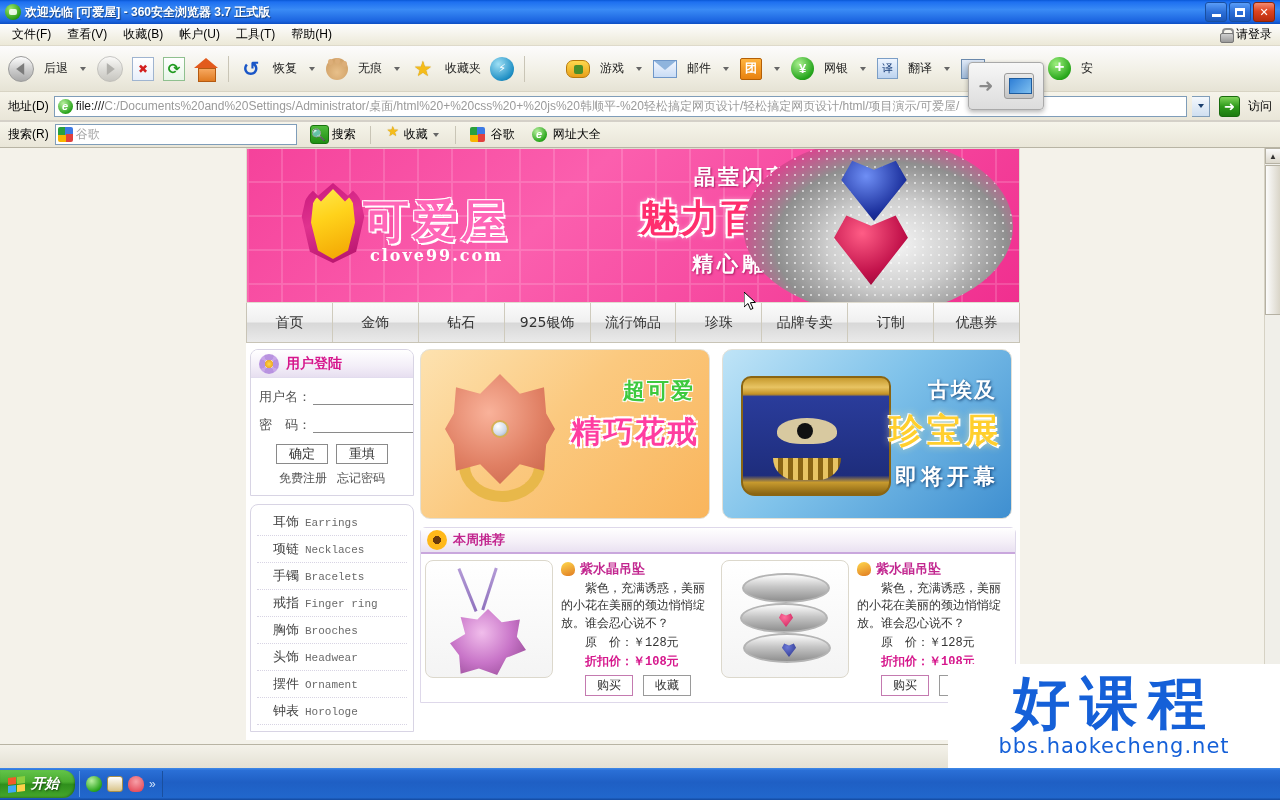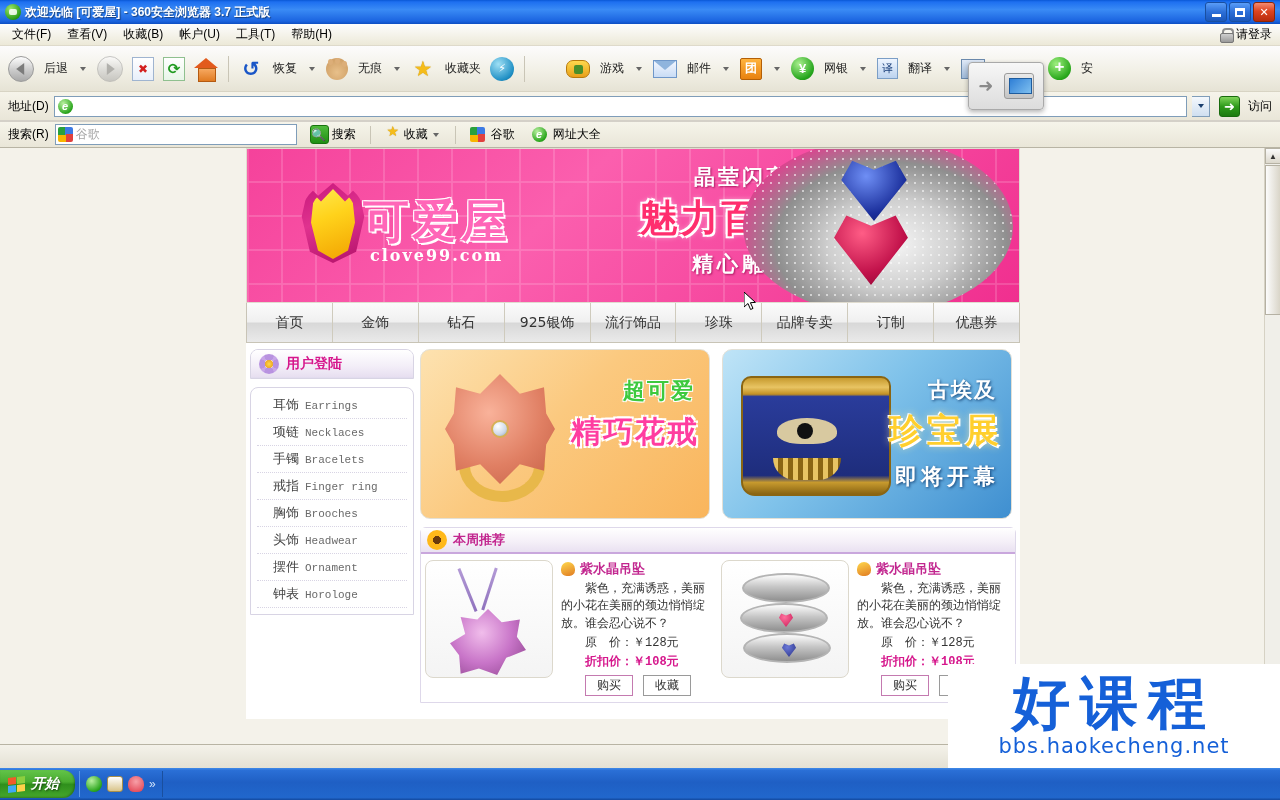--- a/index.html
+++ b/index.html
@@ -578,20 +578,21 @@
 
   <div class="float-widget">
     <span class="fw-arrow">➜</span>
     <span class="fw-screen"></span>
   </div>
 
   <div class="addrbar">
     <span class="bar-label">地址(D)</span>
     <div class="addr-input-wrap">
       <span class="ie-ico"></span>
+      <span class="addr-text"><b>file:///</b><span>C:/Documents%20and%20Settings/Administrator/桌面/html%20+%20css%20+%20js%20韩顺平-%20轻松搞定网页设计/轻松搞定网页设计/html/项目演示/可爱屋/</span></span>
     </div>
     <div class="dropbtn">
         <span class="caret"></span>
       </div>
     <div class="go-btn">
       <span class="go-ico">➜</span>
       <span class="bar-label">访问</span>
     </div>
   </div>
 
@@ -662,20 +663,38 @@
       </div>
 
       <div class="content">
 
         <div class="col-left">
 
           <div class="panel">
             <div class="panel-hd">
               <span class="flower"></span>
               <span class="panel-title">用户登陆</span>
+            </div>
+            <div class="login-body">
+              <div class="frm-row">
+                <span class="frm-lbl">用户名：</span>
+                <input class="frm-inp" type="text" value="" style="">
+              </div>
+              <div class="frm-row">
+                <span class="frm-lbl">密　码：</span>
+                <input class="frm-inp" type="password" value="" style="">
+              </div>
+              <div class="btn-row">
+                <div class="gbtn">确定</div>
+                <div class="gbtn">重填</div>
+              </div>
+              <div class="link-row">
+                <span>免费注册</span>
+                <span>忘记密码</span>
+              </div>
             </div>
           </div>
 
           <div class="panel">
             <div class="cat-list">
               <div class="cat-item">
                 <span>耳饰</span>
                 <span class="cat-en">Earrings</span>
               </div>
               <div class="cat-item">

